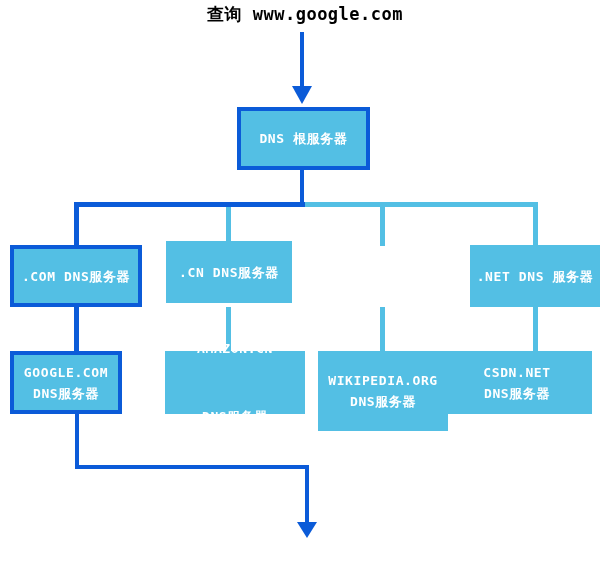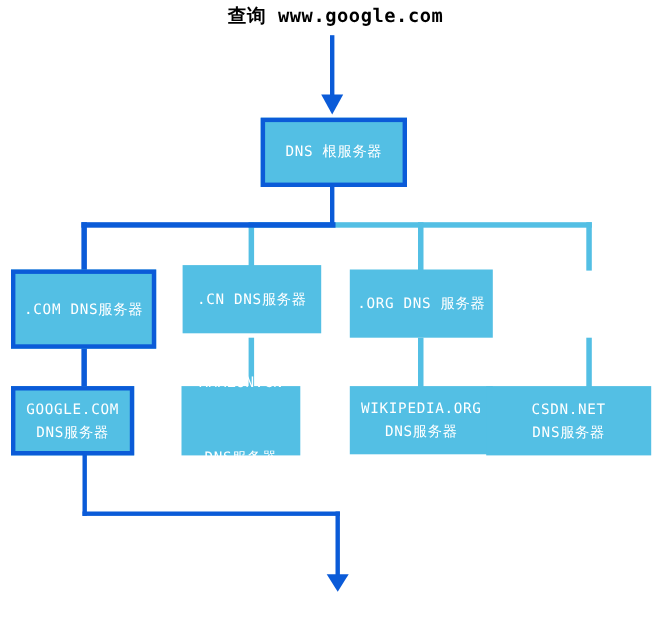--- a/index.html
+++ b/index.html
@@ -15,21 +15,21 @@
     padding-left:17px;
   }
   .flow-label{
     position:absolute;left:0;width:610px;text-align:center;
     font-size:17px;font-weight:600;color:var(--label-text);
     letter-spacing:0.5px;white-space:pre;
   }
   .node{
     position:absolute;display:flex;flex-direction:column;align-items:center;justify-content:center;
     background:var(--light-blue);color:var(--node-text);
-    font-size:13px;font-weight:400;letter-spacing:0.6px;line-height:21px;
+    font-size:13px;font-weight:700;letter-spacing:0.6px;line-height:21px;
     box-sizing:border-box;text-align:center;white-space:pre;
   }
   .node.bordered{border:4px solid var(--dark-blue);}
   .line{position:absolute;}
   .line.light{background:var(--light-blue);}
   .line.dark{background:var(--dark-blue);}
   .arrowhead-down{
     position:absolute;width:0;height:0;
     border-left:10px solid transparent;border-right:10px solid transparent;
     border-top:18px solid var(--dark-blue);
@@ -55,39 +55,39 @@
 
   <div class="line dark" style="left:300px;top:168px;width:4px;height:36px;"></div>
   <div class="line dark" style="left:74px;top:202px;width:231px;height:5px;"></div>
   <div class="line dark" style="left:74px;top:202px;width:5px;height:44px;"></div>
   <div class="line dark" style="left:74px;top:307px;width:5px;height:45px;"></div>
 
   <div class="node bordered" style="left:237px;top:107px;width:133px;height:63px;">
     <span>DNS 根服务器</span>
   </div>
 
-  <div class="node bordered" style="left:10px;top:245px;width:132px;height:72px;">
+  <div class="node bordered" style="left:10px;top:245px;width:132px;height:62px;">
     <span>.COM DNS服务器</span>
   </div>
   <div class="node" style="left:166px;top:241px;width:126px;height:62px;">
     <span>.CN DNS服务器</span>
   </div>
-  <div class="node" style="left:318px;top:245px;width:130px;height:62px;">
-    <span>.ORG DNS 服务器</span>
+  <div class="node" style="left:470px;top:245px;width:130px;height:62px;">
+    <span>.NET DNS 服务器</span>
   </div>
 
   <div class="node bordered" style="left:10px;top:351px;width:112px;height:63px;">
     <span>GOOGLE.COM</span>
     <span>DNS服务器</span>
   </div>
-  <div class="node" style="left:165px;top:351px;width:108px;height:63px;gap:47px;">
+  <div class="node" style="left:165px;top:351px;width:140px;height:63px;gap:47px;">
     <span>AMAZON.CN</span>
     <span>DNS服务器</span>
   </div>
-  <div class="node" style="left:318px;top:351px;width:130px;height:62px;">
+  <div class="node" style="left:318px;top:351px;width:130px;height:80px;">
     <span>WIKIPEDIA.ORG</span>
     <span>DNS服务器</span>
   </div>
   <div class="node" style="left:442px;top:351px;width:150px;height:63px;">
     <span>CSDN.NET</span>
     <span>DNS服务器</span>
   </div>
 
   <div class="line dark" style="left:75px;top:412px;width:4px;height:57px;"></div>
   <div class="line dark" style="left:75px;top:465px;width:234px;height:4px;"></div>

